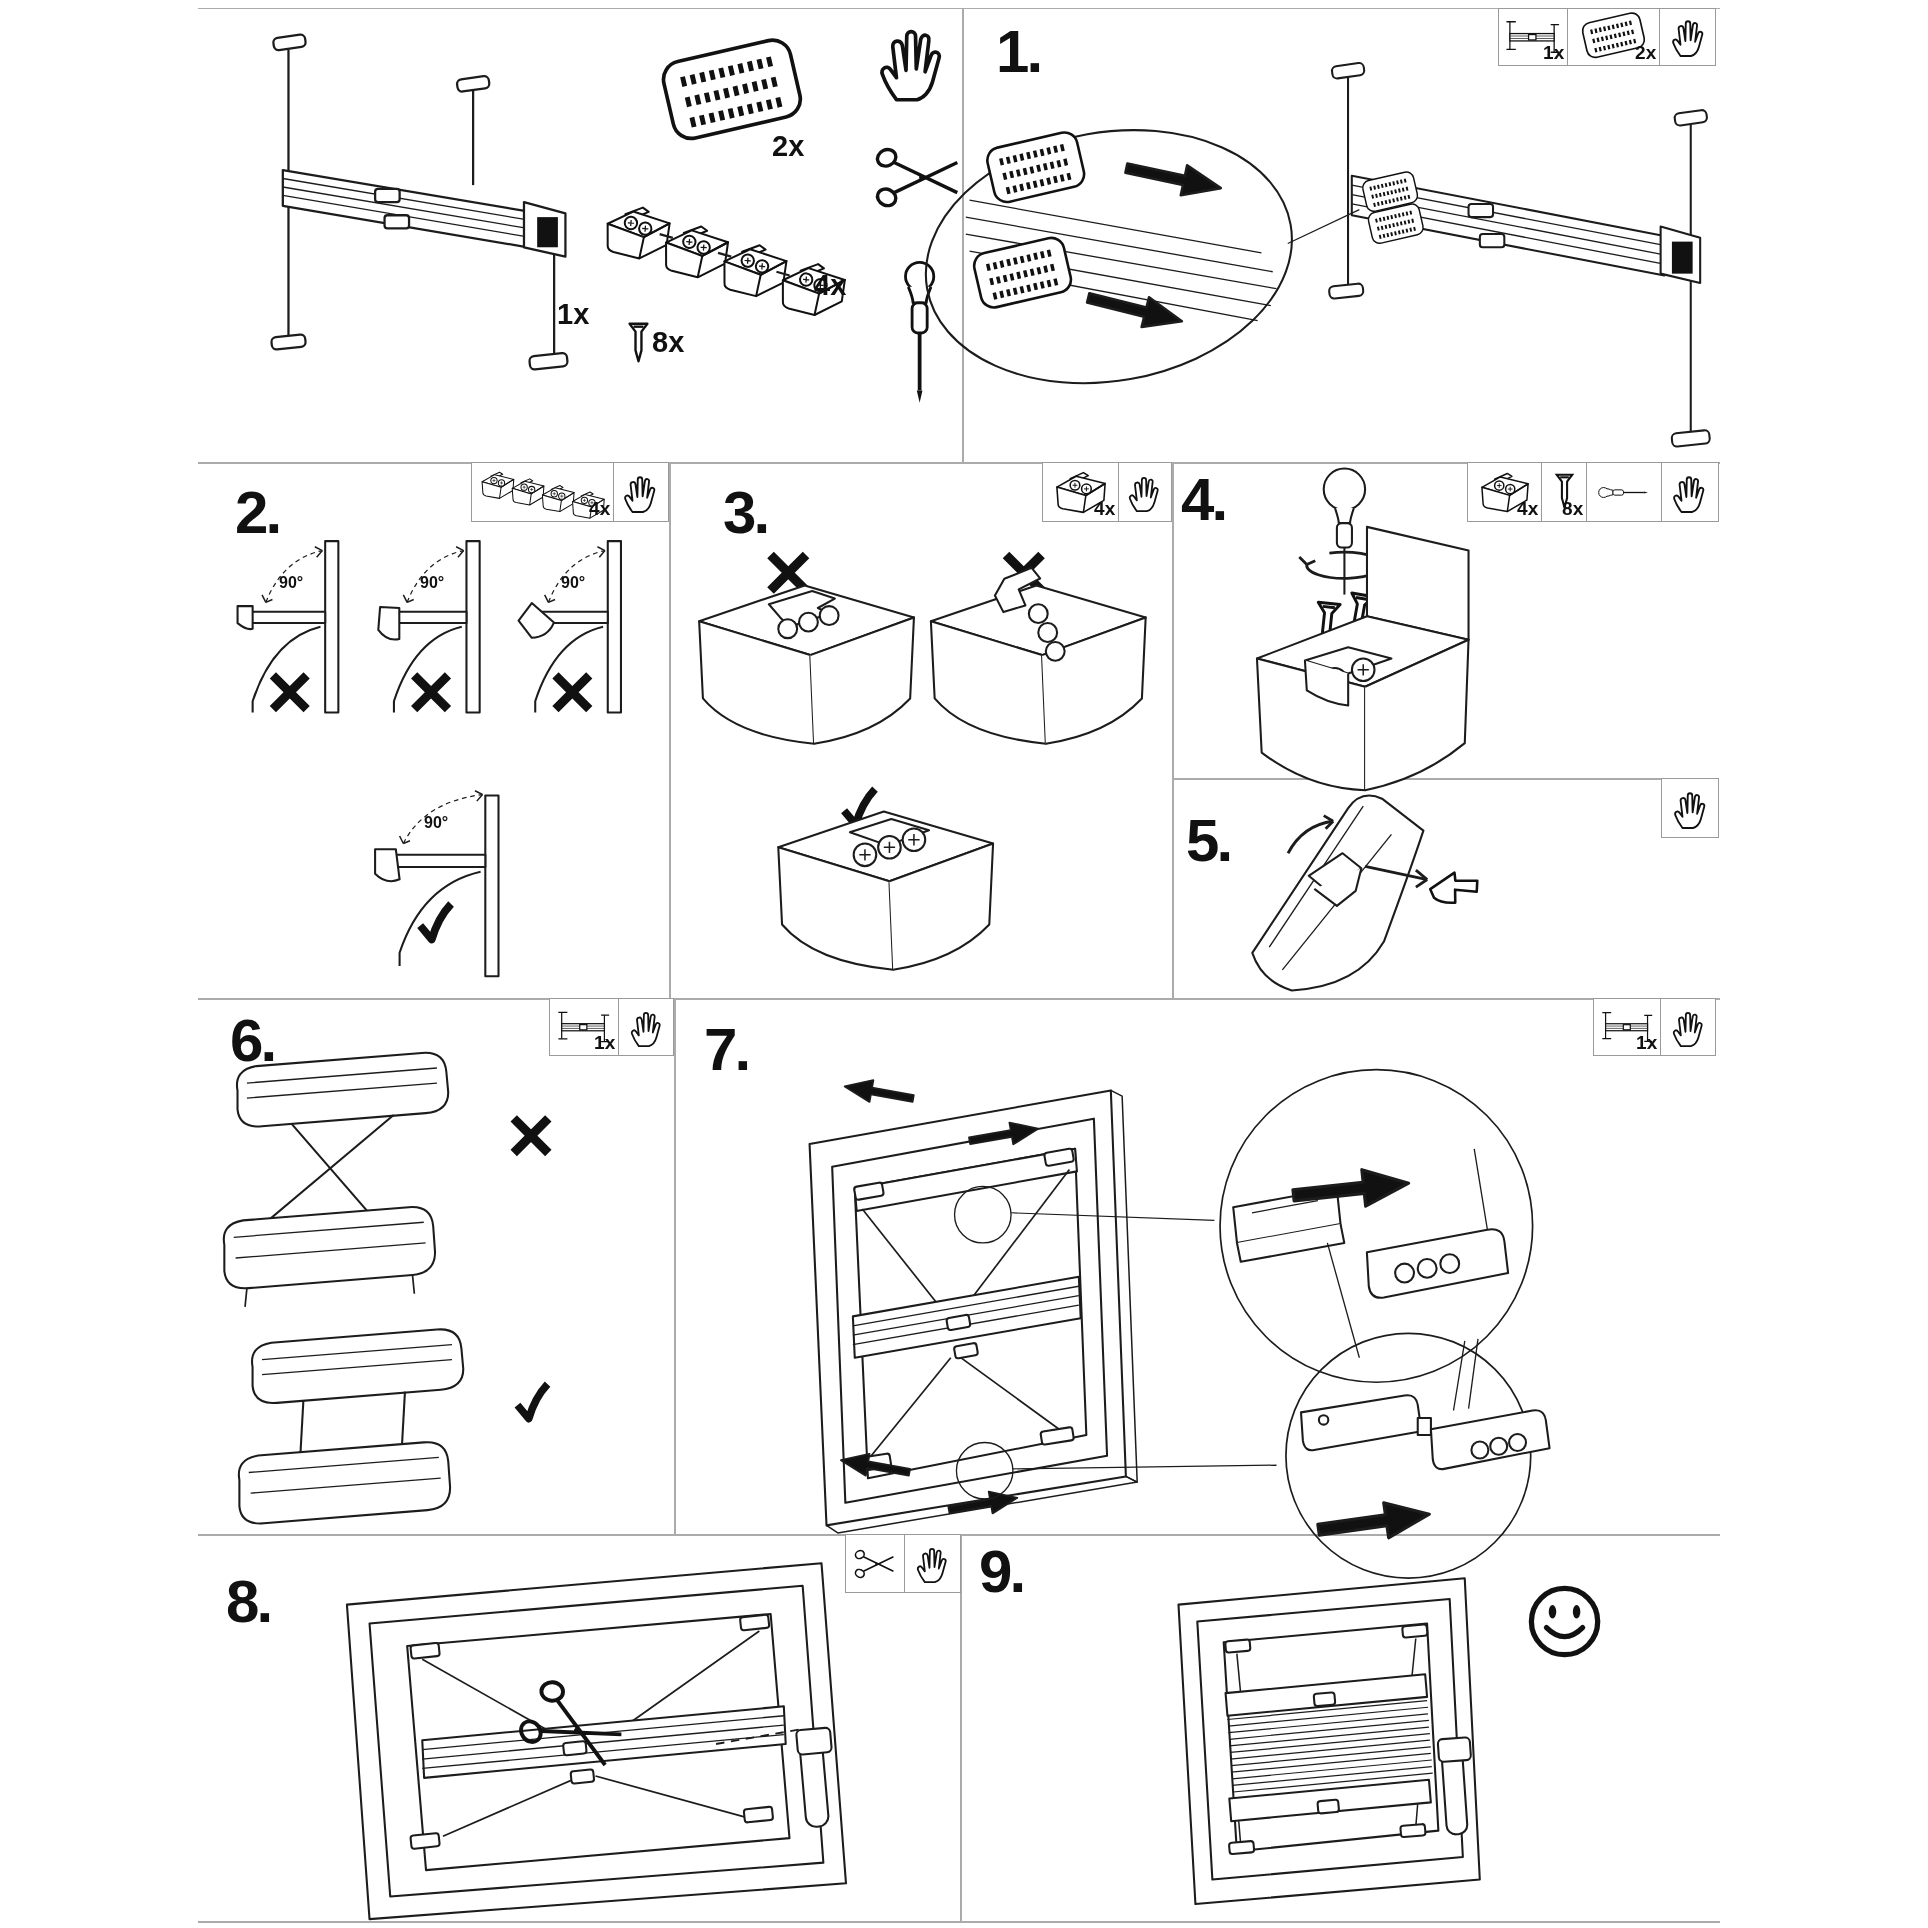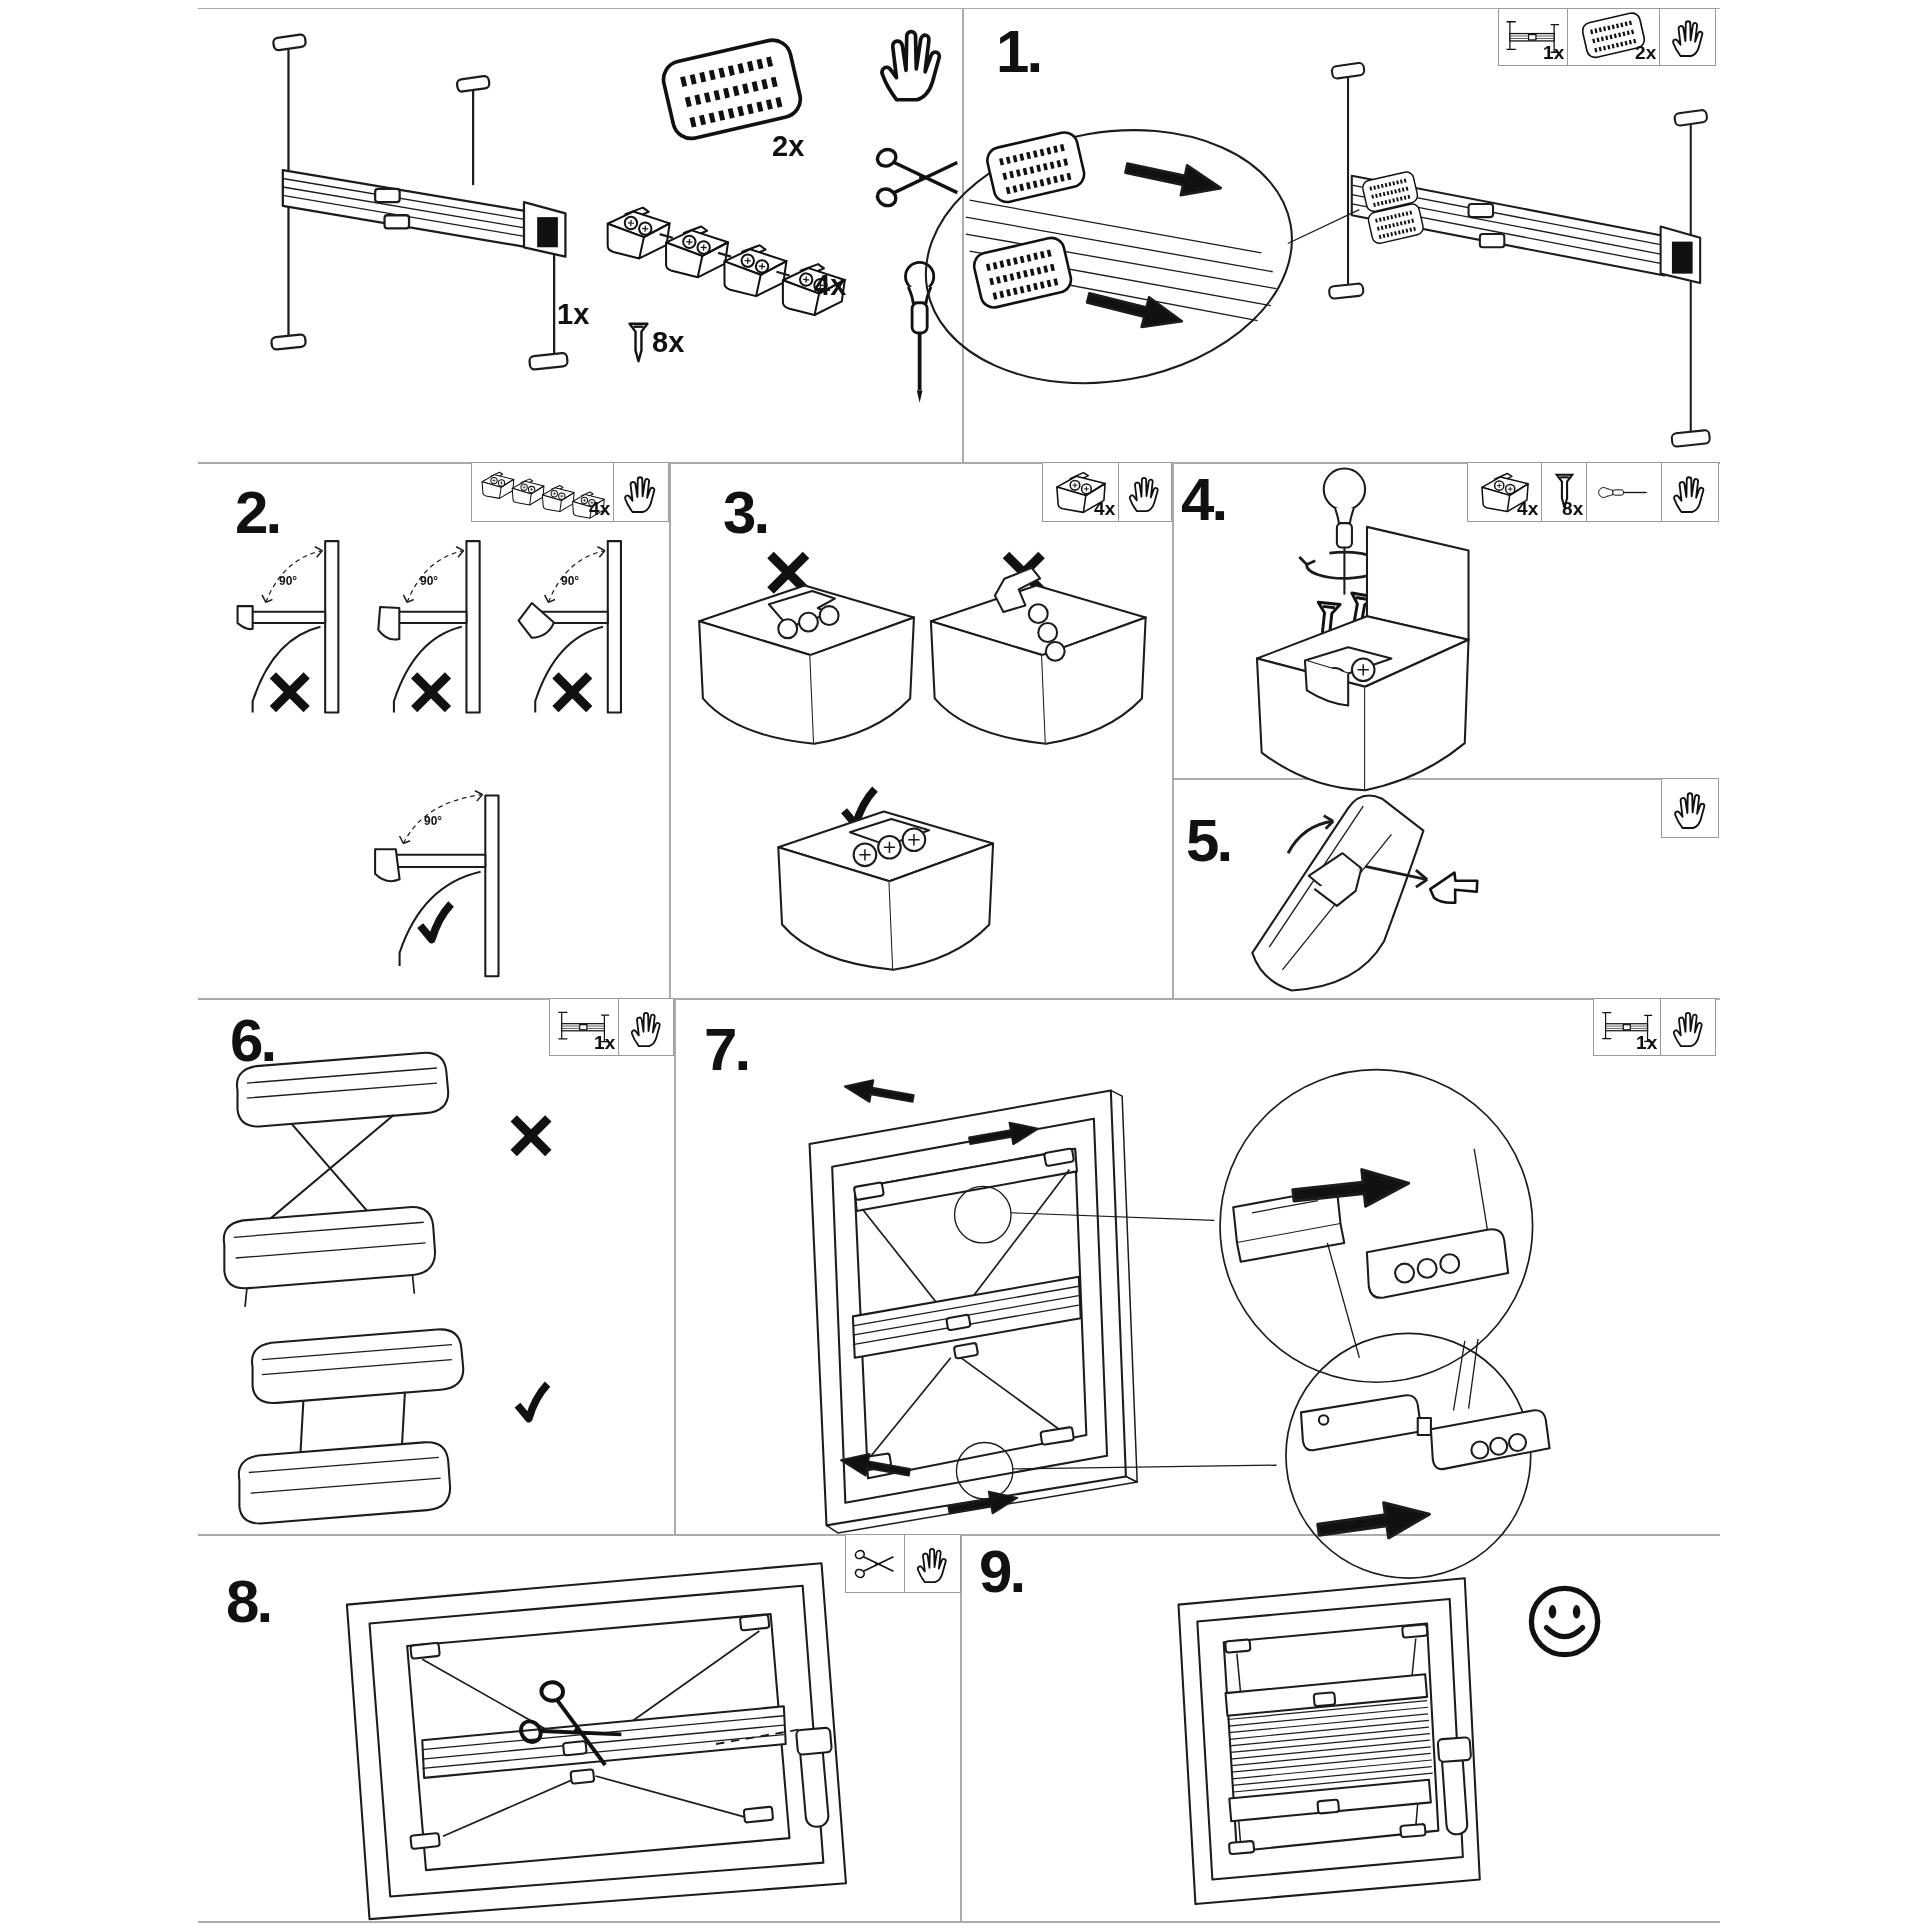--- a/index.html
+++ b/index.html
@@ -7,21 +7,21 @@
         font-family:"Liberation Sans", sans-serif;color:#1c1c1c;}
   .hl{position:absolute;height:1.9px;background:#ababab;}
   .vl{position:absolute;width:1.9px;background:#ababab;}
   .stepnum{position:absolute;font-size:60px;font-weight:700;letter-spacing:-2.8px;color:#111;}
   .plabel{position:absolute;font-size:29px;font-weight:700;color:#111;}
   .hdr{position:absolute;display:flex;background:#fff;border:1.9px solid #9a9a9a;box-sizing:border-box;}
   .hcell{position:relative;height:100%;border-left:1.9px solid #9a9a9a;box-sizing:border-box;
          display:flex;align-items:center;justify-content:center;}
   .hcell:first-child{border-left:none;}
   .hcell .qty{position:absolute;right:2.8px;bottom:0.9px;font-size:19px;font-weight:700;color:#111;}
-  .angle{position:absolute;font-size:12px;font-weight:600;color:#111;}
+  .angle{position:absolute;font-size:16px;font-weight:600;color:#111;}
   svg{position:absolute;overflow:visible;}
   .panelsvg{position:absolute;}
 </style>
 </head>
 <body>
 
 <div class="page">
 
   <svg width="0" height="0">
     <defs>

